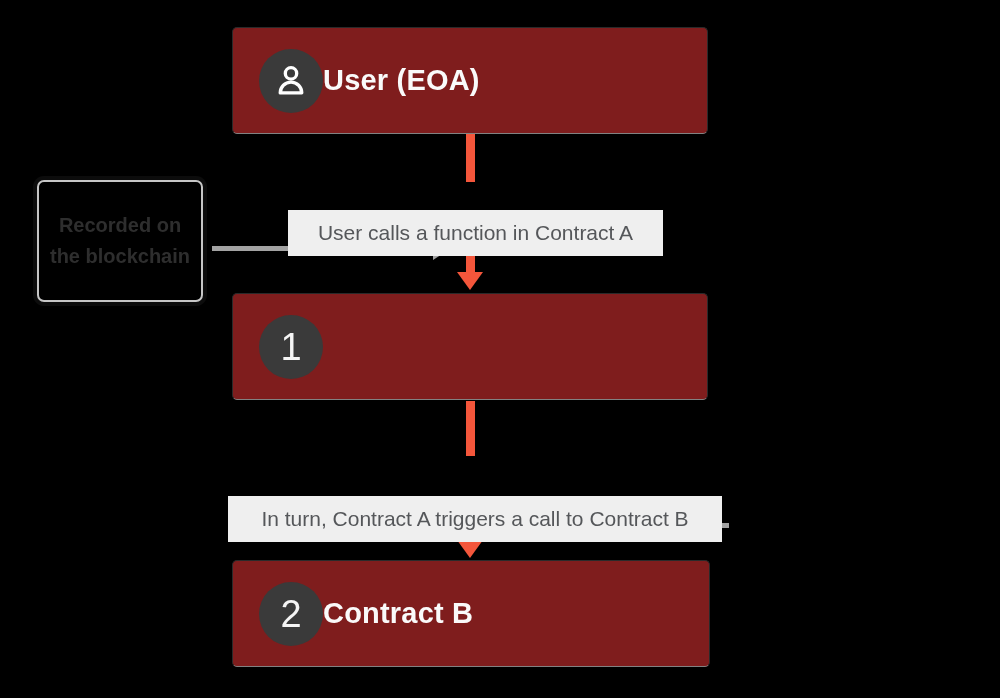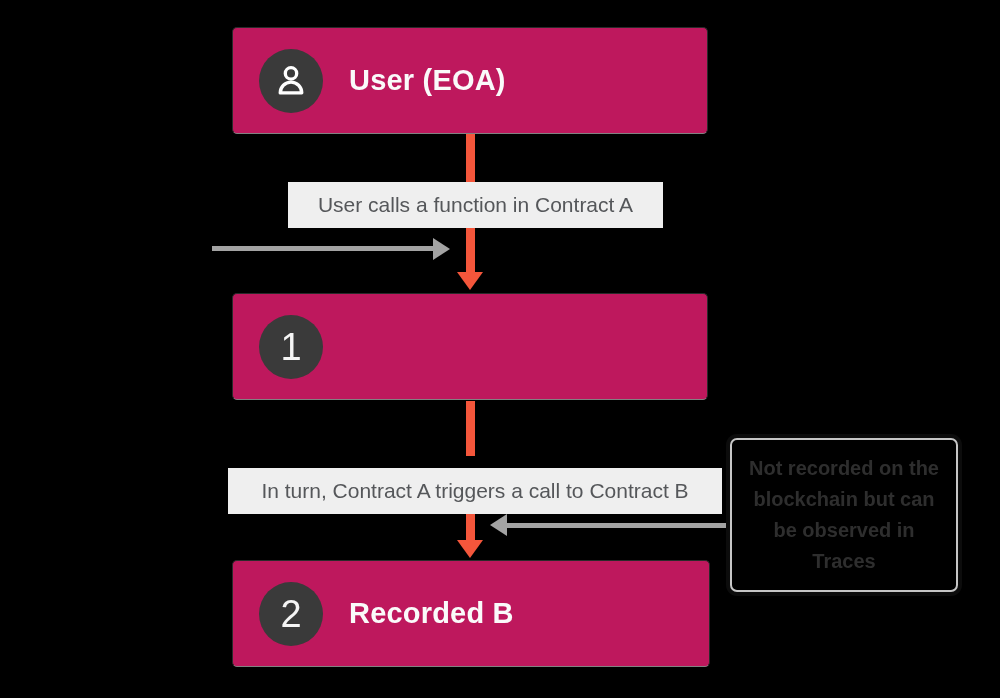--- a/index.html
+++ b/index.html
@@ -3,39 +3,39 @@
 <meta charset="utf-8">
 <style>
   html,body{margin:0;padding:0;background:#000;}
   #canvas{
     position:relative;width:1000px;height:698px;background:#000000;
     font-family:"Liberation Sans", sans-serif;overflow:hidden;
   }
   
   .card{
     position:absolute;left:232px;width:476px;height:107px;
-    background:#be185d;border:1px solid #2a2a2a;border-bottom:1px solid #828282;
-    border-radius:5px;display:flex;align-items:center;gap:26px;
+    background:#7f1d1d;border:1px solid #2a2a2a;border-bottom:1px solid #828282;
+    border-radius:5px;display:flex;align-items:center;
     padding-left:26px;box-sizing:border-box;
   }
   .card .bubble{
     width:64px;height:64px;border-radius:50%;background:#3a3a3a;
     display:flex;align-items:center;justify-content:center;flex:0 0 auto;
   }
   .card .bubble .num{
     color:#f5f5f5;font-size:38px;font-weight:400;line-height:1;
   }
   .card .label{
     color:#fafafa;font-size:29px;font-weight:700;letter-spacing:.2px;
   }
   
   .pill{
     position:absolute;background:#efefef;color:#55575a;
     display:flex;align-items:center;justify-content:center;
-    font-size:21px;font-weight:400;z-index:3;
+    font-size:21px;font-weight:400;z-index:3;margin-top:28px;
   }
   
   .oline{position:absolute;width:9px;background:#f4563b;left:466px;z-index:2;}
   .ohead{
     position:absolute;left:457px;width:0;height:0;z-index:2;
     border-left:13px solid transparent;border-right:13px solid transparent;
     border-top:18px solid #f4563b;
   }
   
   .gline{position:absolute;height:5px;background:#a3a3a3;z-index:1;}
@@ -74,42 +74,42 @@
     <div class="label">User (EOA)</div>
   </div>
 
   <div class="oline" style="top:134px;height:48px;"></div>
   <div class="pill" style="left:288px;top:182px;width:375px;height:46px;">
     <span>User calls a function in Contract A</span>
   </div>
   <div class="oline" style="top:228px;height:44px;"></div>
   <div class="ohead" style="top:272px;"></div>
 
+  <div class="note" style="left:37px;top:180px;width:166px;height:122px;">
+    <span>Recorded on the blockchain</span>
+  </div>
   <div class="gline" style="left:212px;top:246px;width:222px;"></div>
   <div class="ghead-right" style="left:433px;top:238px;"></div>
 
   <div class="card" style="top:293px;">
     <div class="bubble">
       <span class="num">1</span>
     </div>
   </div>
 
   <div class="oline" style="top:401px;height:55px;"></div>
   <div class="pill" style="left:228px;top:468px;width:494px;height:46px;">
     <span>In turn, Contract A triggers a call to Contract B</span>
   </div>
   <div class="oline" style="top:502px;height:38px;"></div>
   <div class="ohead" style="top:540px;"></div>
 
-  <div class="note" style="left:730px;top:438px;width:228px;height:154px;">
-    <span>Not recorded on the blockchain but can be observed in Traces</span>
-  </div>
   <div class="ghead-left" style="left:490px;top:514px;"></div>
   <div class="gline" style="left:507px;top:523px;width:222px;"></div>
 
   <div class="card" style="top:560px;width:478px;">
     <div class="bubble">
       <span class="num">2</span>
     </div>
-    <div class="label">Recorded B</div>
+    <div class="label">Contract B</div>
   </div>
 
 </div>
 
 </body></html>

